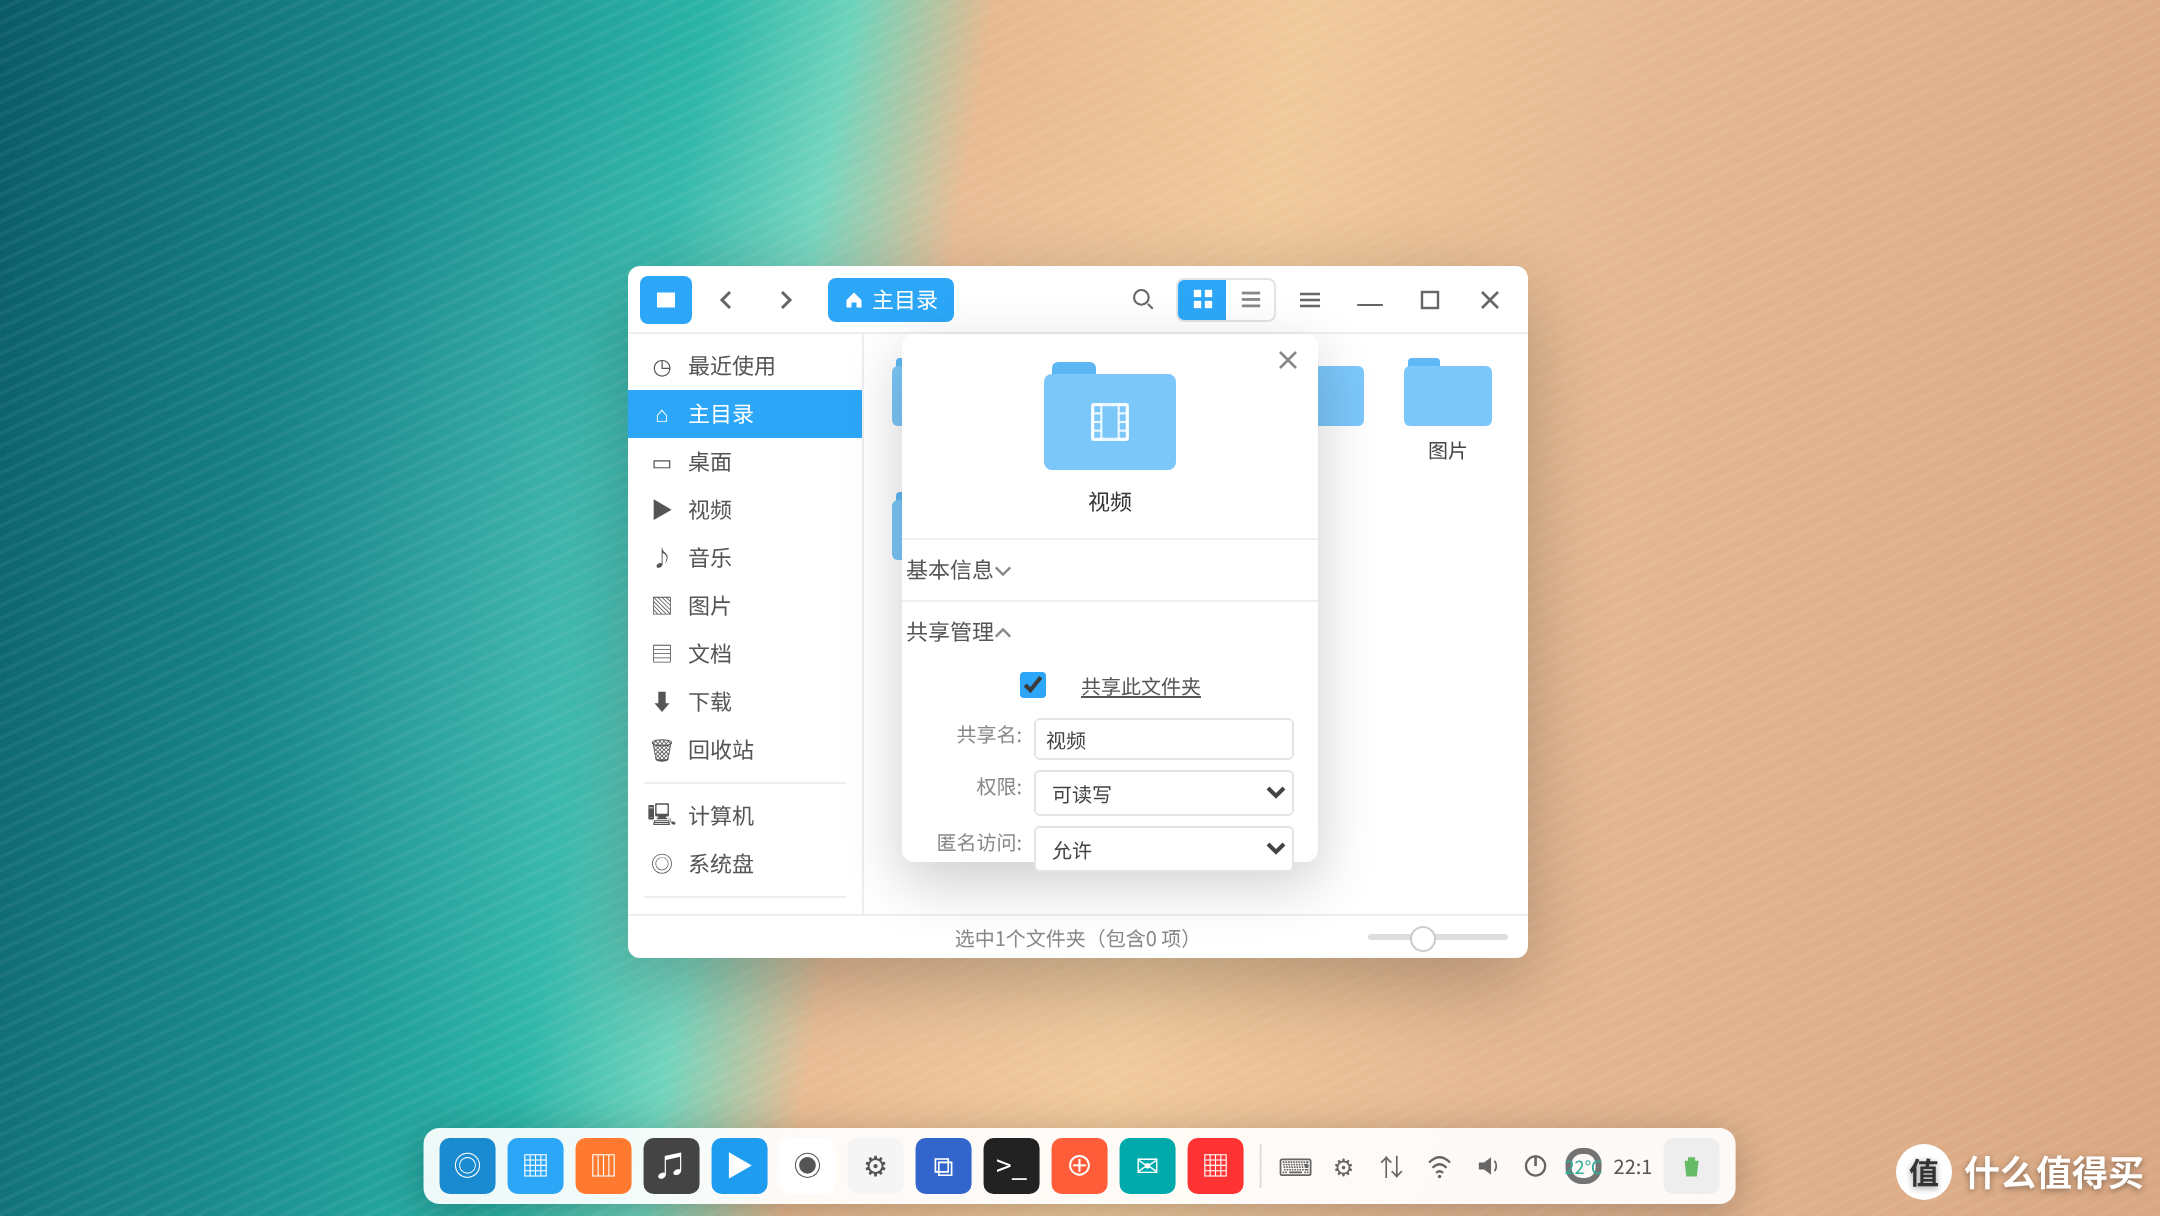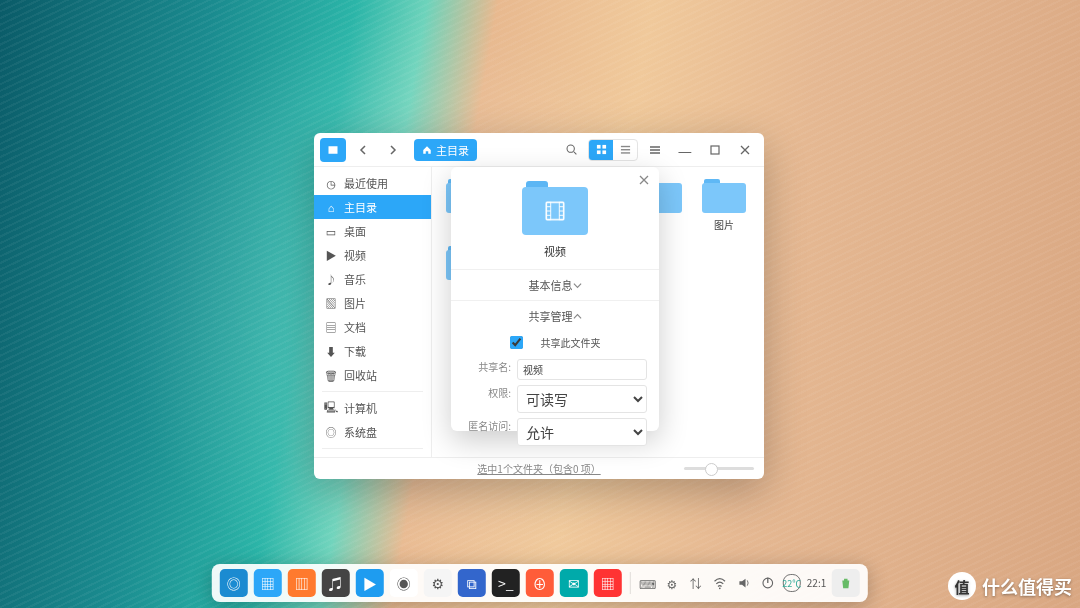--- a/index.html
+++ b/index.html
@@ -51,61 +51,61 @@
 .sb-sep { height: 1px; background: #eee; margin: 4px 8px; }
 
 .content { flex: 1; position: relative; padding: 10px; }
 .folder-grid { display: flex; gap: 12px; flex-wrap: wrap; }
 .folder-item { width: 52px; display: flex; flex-direction: column; align-items: center; gap: 4px; cursor: pointer; }
 .folder-icon { width: 44px; height: 36px; position: relative; }
 .folder-icon::before { content: ""; position: absolute; left: 2px; top: 2px; width: 16px; height: 6px; background: #5fb8f5; border-radius: 2px 2px 0 0; }
 .folder-icon::after { content: ""; position: absolute; left: 0; top: 6px; right: 0; bottom: 0; background: #7cc7fa; border-radius: 3px; }
 .folder-label { font-size: 10px; color: #444; }
 
-.status-bar { height: 22px; border-top: 1px solid #eee; display: flex; align-items: center; justify-content: center; font-size: 10px; color: #888; padding: 0 10px; position: relative; text-decoration: underline; }
+.status-bar { height: 22px; border-top: 1px solid #eee; display: flex; align-items: center; justify-content: center; font-size: 10px; color: #888; padding: 0 10px; position: relative; }
 .zoom-slider { position: absolute; right: 10px; width: 70px; height: 3px; background: #ddd; border-radius: 2px; }
 .zoom-slider::after { content: ""; position: absolute; left: 30%; top: -4px; width: 11px; height: 11px; background: #fff; border: 1px solid #ccc; border-radius: 50%; }
 
 
 .props-dialog {
   position: absolute; left: 451px; top: 167px; width: 208px; height: 264px;
   background: #fff; border-radius: 6px; box-shadow: 0 10px 30px rgba(0,0,0,0.2);
   display: flex; flex-direction: column; padding: 6px 0;
 }
 .props-close { position: absolute; right: 6px; top: 4px; font-size: 14px; color: #888; cursor: pointer; width: 18px; height: 18px; display: flex; align-items: center; justify-content: center; }
 .props-header { display: flex; flex-direction: column; align-items: center; padding: 8px 0 10px; }
 .props-foldericon { width: 66px; height: 54px; position: relative; margin-bottom: 8px; }
 .props-foldericon .tab { position: absolute; left: 4px; top: 0; width: 22px; height: 8px; background: #5cb6f4; border-radius: 3px 3px 0 0; }
 .props-foldericon .body { position: absolute; left: 0; top: 6px; right: 0; bottom: 0; background: #7cc7fa; border-radius: 4px; display: flex; align-items: center; justify-content: center; }
 .props-foldericon .glyph { color: rgba(255,255,255,0.85); }
 .props-title { font-size: 11px; color: #333; }
 
 .props-section { border-top: 1px solid #f0f0f0; }
-.ps-header { display: flex; align-items: center; justify-content: center; padding: 7px 2px; font-size: 11px; color: #555; cursor: pointer; }
+.ps-header { display: flex; align-items: center; justify-content: flex-start; padding: 7px 2px; font-size: 11px; color: #555; cursor: pointer; }
 .ps-body { padding: 2px 12px 6px; display: flex; flex-direction: column; gap: 5px; }
 .ps-row { display: flex; gap: 6px; font-size: 10px; }
 .ps-row .lbl { width: 48px; text-align: right; color: #888; }
 .ps-row input[type=text] { flex: 1; border: 1px solid #e4e4e4; border-radius: 3px; padding: 2px 5px; font-size: 10px; color: #444; }
-.ps-row select { flex: 1; border: 1px solid #e4e4e4; border-radius: 3px; padding: 2px 4px; font-size: 14px; color: #444; background: #fff; }
-.ps-checkrow { display: flex; align-items: center; justify-content: center; gap: 18px; font-size: 10px; color: #555; padding: 2px 0 4px; }
+.ps-row select { flex: 1; border: 1px solid #e4e4e4; border-radius: 3px; padding: 2px 4px; font-size: 10px; color: #444; background: #fff; }
+.ps-checkrow { display: flex; align-items: center; justify-content: center; gap: 18px; font-size: 10px; color: #555; padding: 2px 0 4px; text-decoration: underline; }
 .ps-checkrow input { accent-color: #2ca7f8; }
 
 
 .dock {
   position: absolute; left: 50%; bottom: 6px; transform: translateX(-50%);
   height: 38px; background: rgba(255,255,255,0.92); border-radius: 8px;
   box-shadow: 0 4px 20px rgba(0,0,0,0.25);
   display: flex; align-items: center; padding: 0 8px; gap: 6px;
 }
 .dock-item { width: 28px; height: 28px; border-radius: 5px; display: flex; align-items: center; justify-content: center; font-size: 14px; color: #fff; cursor: pointer; }
 .dock-sep { width: 1px; height: 22px; background: rgba(0,0,0,0.12); margin: 0 2px; }
 .tray { display: flex; align-items: center; gap: 6px; }
 .tray .ti { width: 18px; height: 18px; color: #666; display: flex; align-items: center; justify-content: center; font-size: 12px; cursor: pointer; }
 .tray .clock { font-size: 10px; color: #555; display: flex; flex-direction: column; align-items: flex-start; line-height: 1.05; }
-.tray .temp { font-size: 9px; color: #3a9; border: 1px solid #737373; border-radius: 8px; padding: 1px 4px; }
+.tray .temp { font-size: 9px; color: #3a9; border: 3px solid #737373; border-radius: 8px; padding: 1px 4px; }
 
 svg { display: block; }
 </style>
 </head>
 <body>
 
 <div class="desktop">
 
   <div class="fm-window">
     <div class="fm-toolbar">

